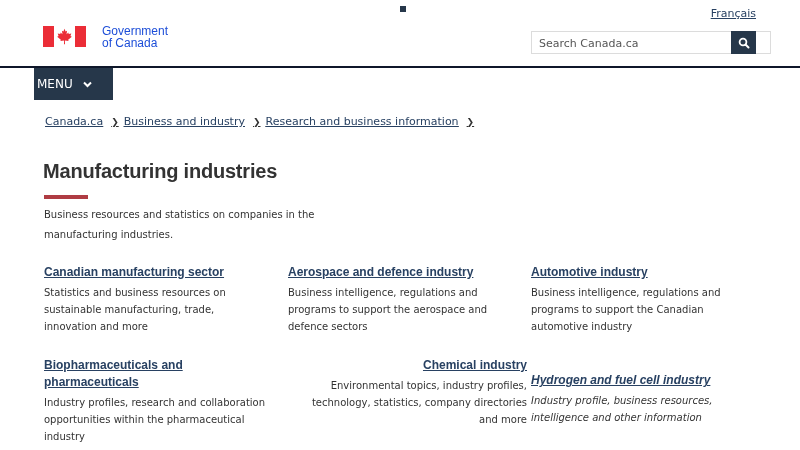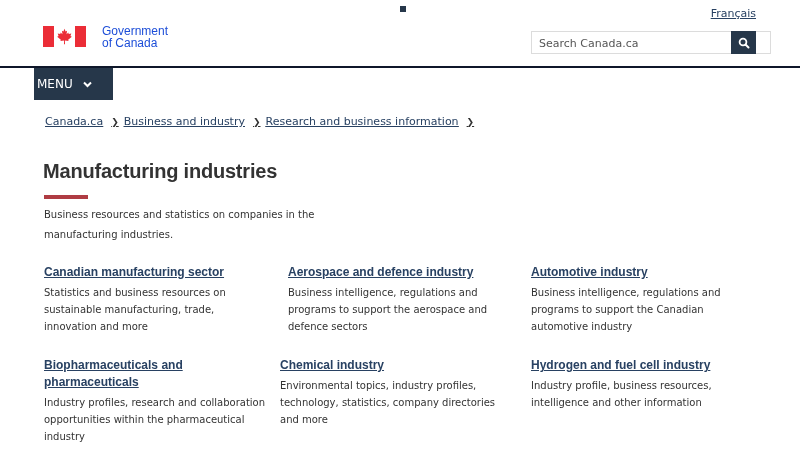--- a/index.html
+++ b/index.html
@@ -103,21 +103,21 @@
     <p>Business intelligence, regulations and programs to support the aerospace and defence sectors</p>
   </div>
   <div class="card" style="left:487px; top:0;">
     <a>Automotive industry</a>
     <p>Business intelligence, regulations and programs to support the Canadian automotive industry</p>
   </div>
   <div class="card" style="left:0; top:93px; width:190px;">
     <a>Biopharmaceuticals and pharmaceuticals</a>
     <p style="width:225px;">Industry profiles, research and collaboration opportunities within the pharmaceutical industry</p>
   </div>
-  <div class="card" style="left:236px; top:93px;">
+  <div class="card" style="left:258px; top:93px;text-align:right;">
     <a>Chemical industry</a>
     <p>Environmental topics, industry profiles, technology, statistics, company directories and more</p>
   </div>
-  <div class="card" style="left:487px; top:93px;">
+  <div class="card" style="left:487px; top:108px;font-style:italic;">
     <a>Hydrogen and fuel cell industry</a>
     <p>Industry profile, business resources, intelligence and other information</p>
   </div>
 </div>
 
 </body></html>

